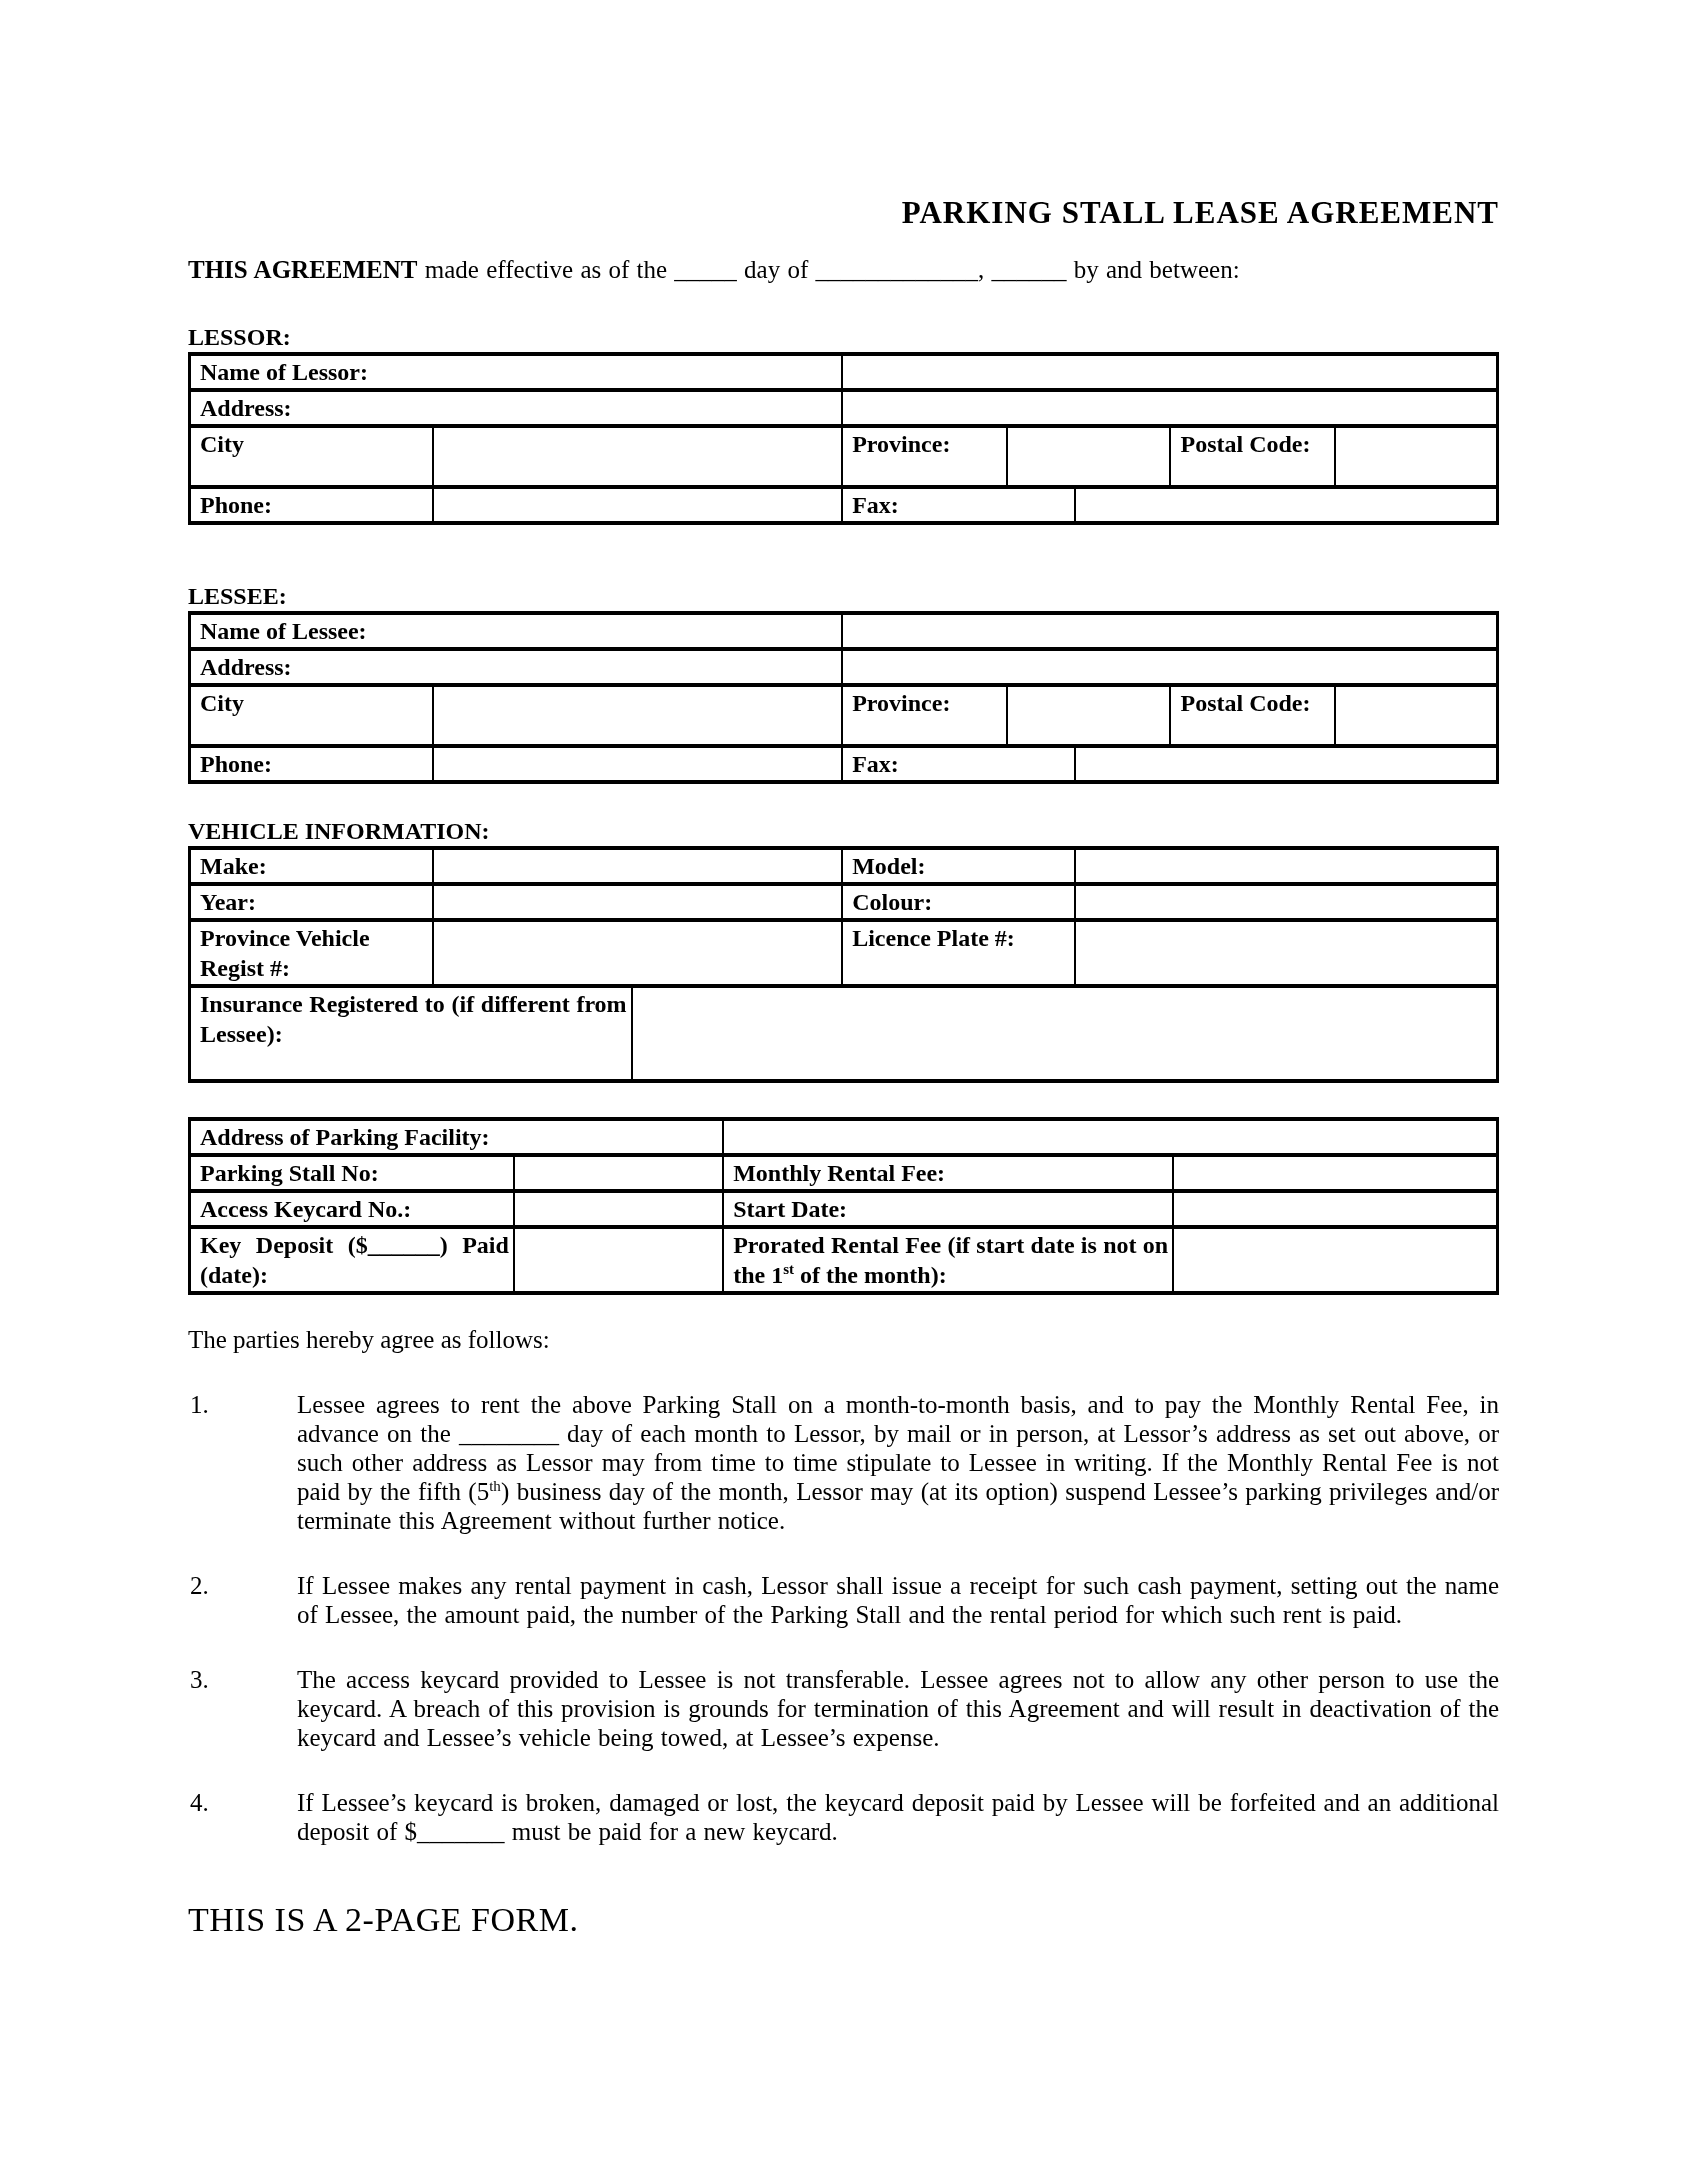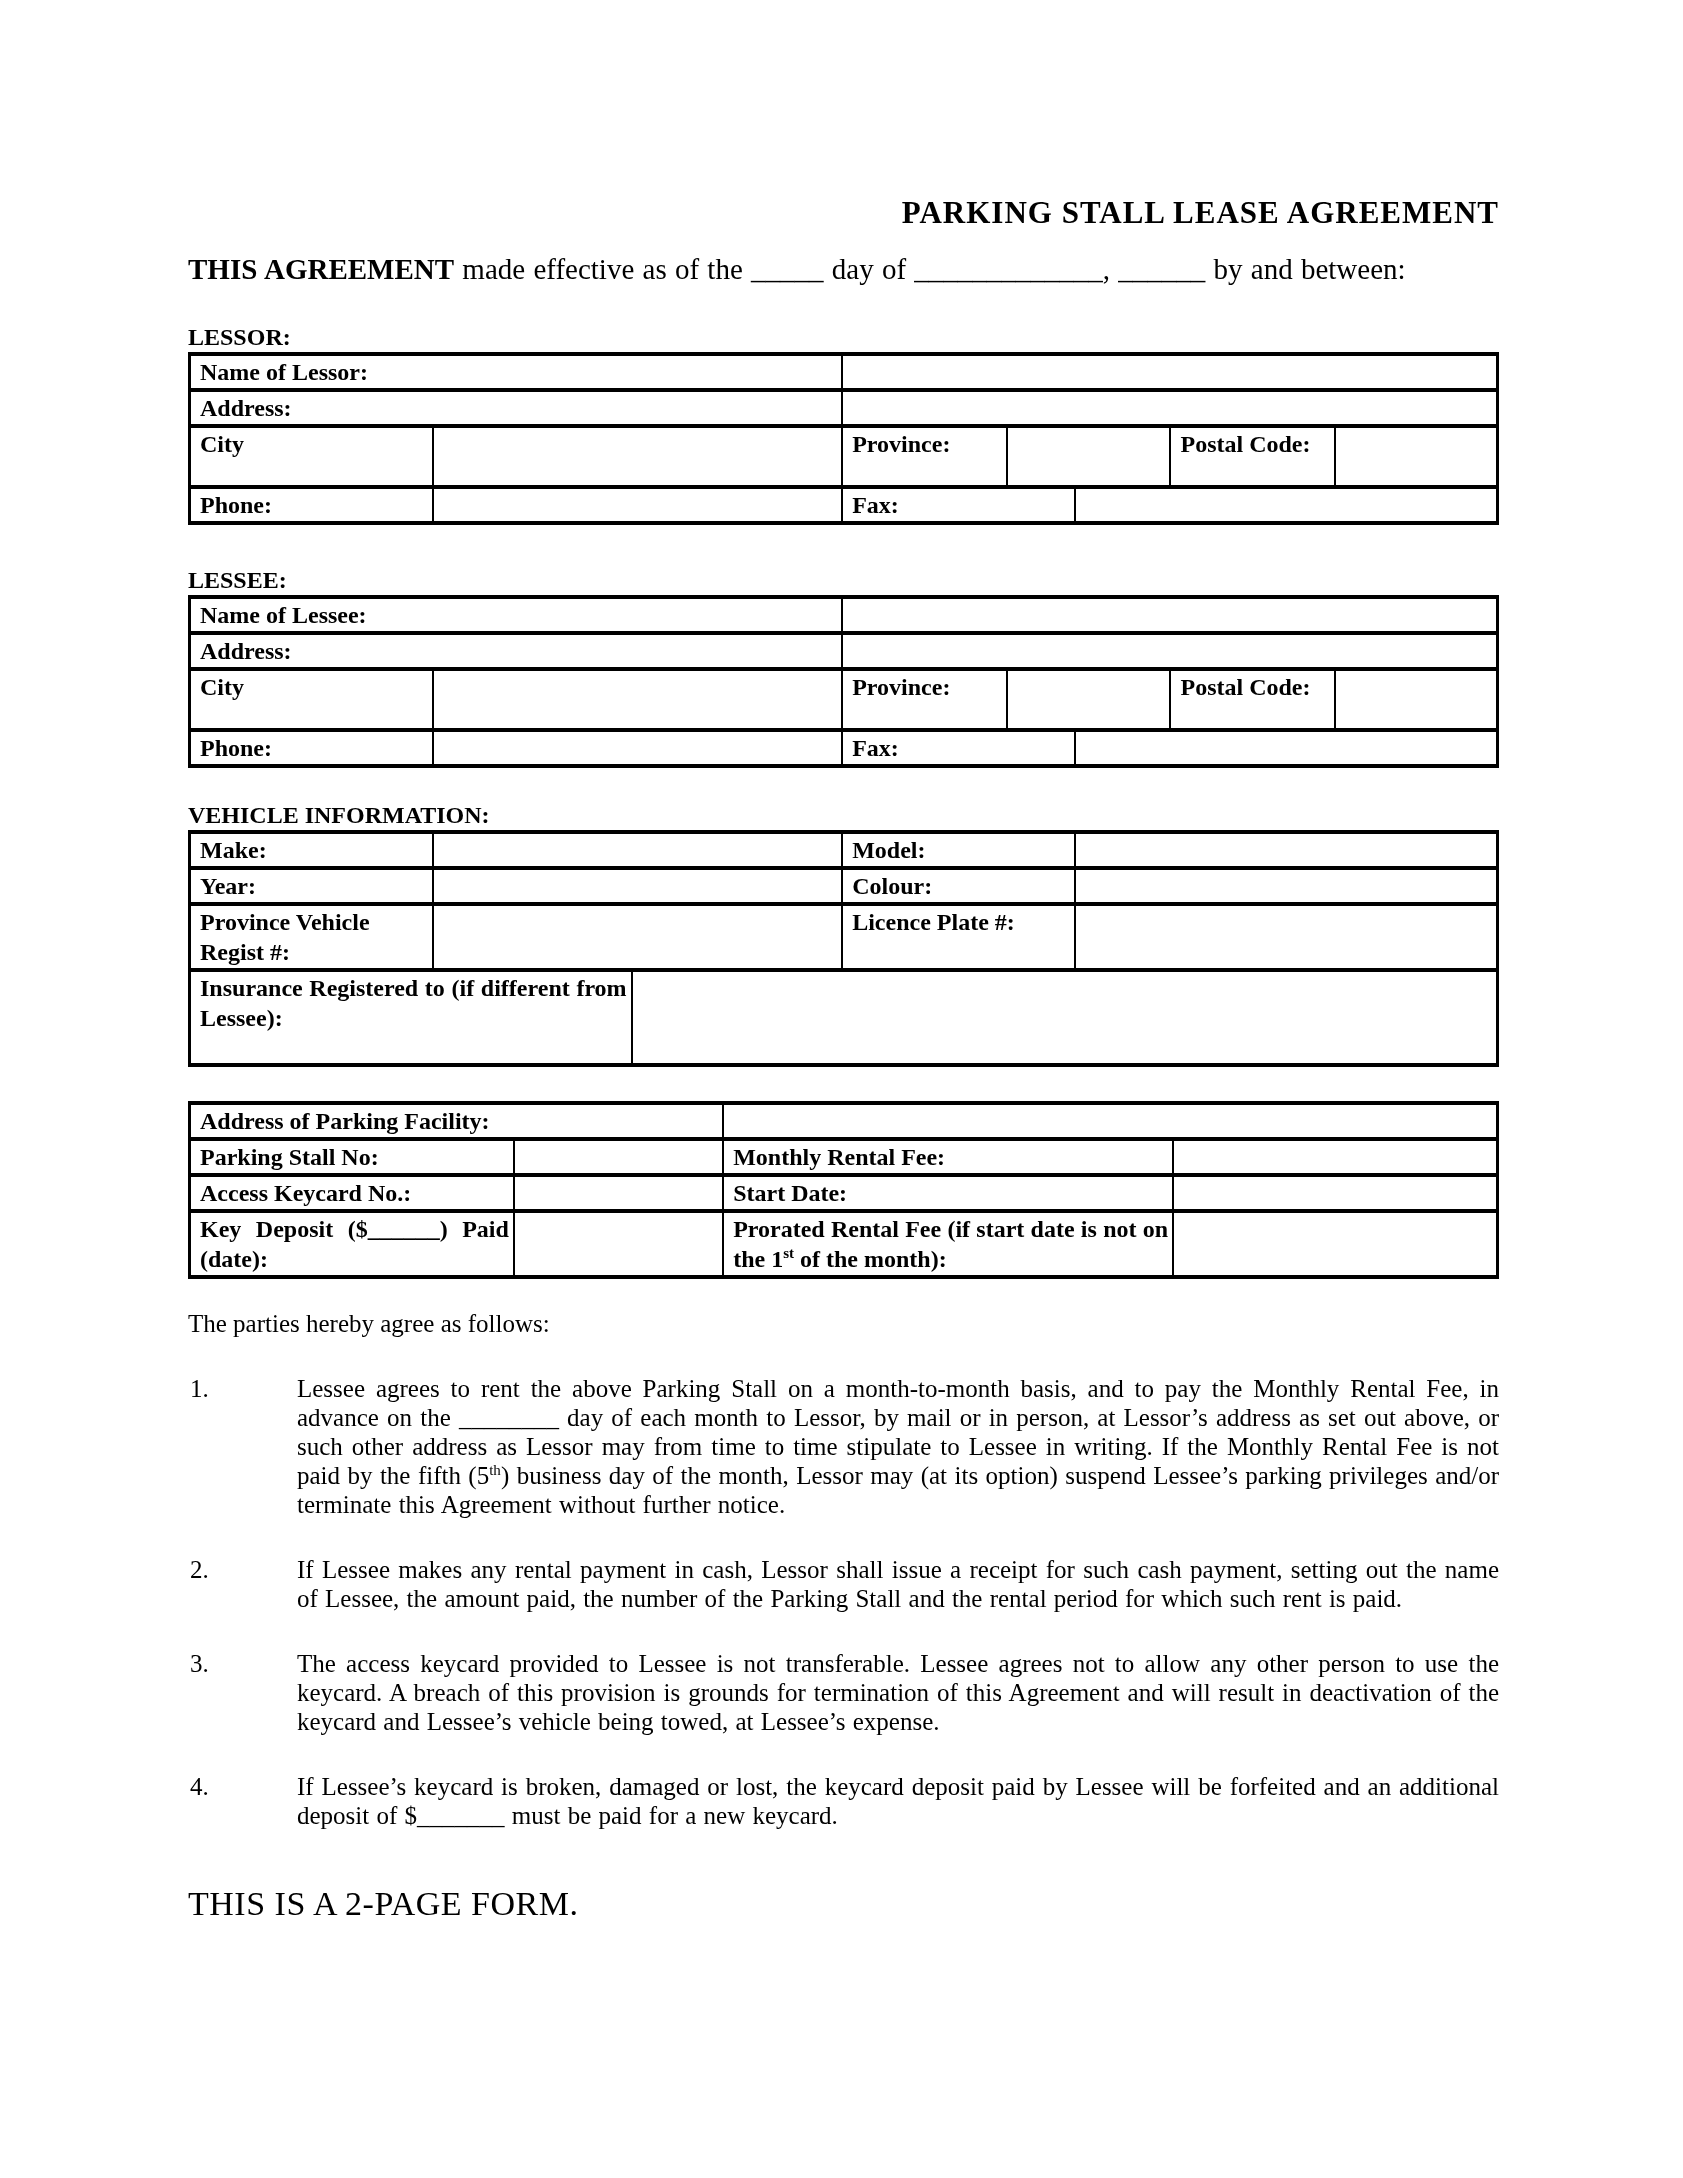--- a/index.html
+++ b/index.html
@@ -23,32 +23,32 @@
   .doc-title {
     margin-top: 194px;
     text-align: right;
     font-size: 31px;
     font-weight: bold;
     letter-spacing: 1px;
     line-height: 1.2;
   }
   .intro {
     margin-top: 24px;
-    font-size: 29px;
+    font-size: 25px;
     line-height: 29px;
     text-align: justify;
     word-spacing: 1px;
   }
   .sec-heading {
     font-size: 24px;
     font-weight: bold;
     line-height: 30px;
   }
   .gap-lessor   { margin-top: 38px; }
-  .gap-lessee   { margin-top: 40px; }
+  .gap-lessee   { margin-top: 56px; }
   .gap-vehicle  { margin-top: 32px; }
   .gap-parking  { margin-top: 34px; }
   table.form-table {
     width: 100%;
     border-collapse: collapse;
     border: 3px solid var(--border, #000);
     border-top-width: 4px;
     border-bottom-width: 4px;
     table-layout: fixed;
   }

